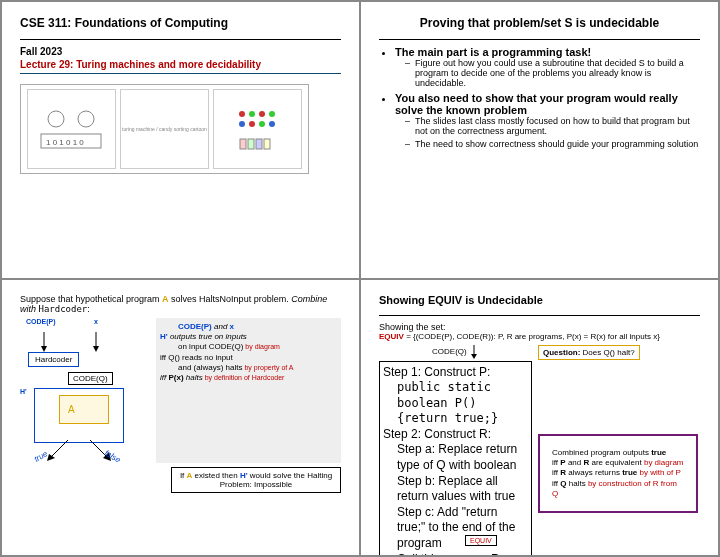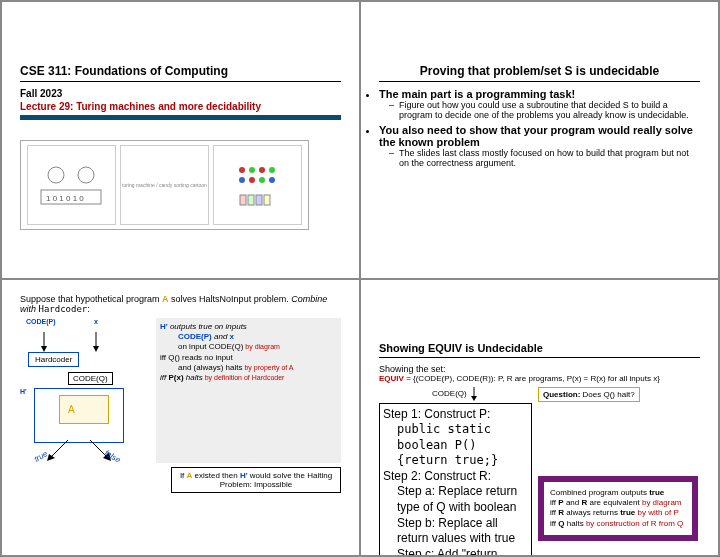--- a/index.html
+++ b/index.html
@@ -1,43 +1,43 @@
 <!DOCTYPE html>
 <html><head>
 <meta charset="utf-8">
 <style>
   * { box-sizing: border-box; margin: 0; padding: 0; }
   body { font-family: Arial, Helvetica, sans-serif; background: #fff; width: 720px; height: 557px; }
   .grid { display: grid; grid-template-columns: 1fr 1fr; grid-template-rows: 1fr 1fr; width: 720px; height: 557px; border: 1px solid #888; }
   .slide { border: 1px solid #888; padding: 14px 18px; overflow: hidden; position: relative; font-size: 9px; }
-  .title { font-weight: bold; border-bottom: 1.5px solid #000; padding-bottom: 3px; margin-bottom: 6px; font-size: 12px; margin-top: 48px; }
+  .title { font-weight: bold; border-bottom: 1.5px solid #000; padding-bottom: 9px; margin-bottom: 6px; font-size: 12px; }
   .subtitle { font-size: 10px; font-weight: bold; margin-top: 4px; }
-  .lecture { font-size: 10px; color: #b00000; font-weight: bold; border-bottom: 5px solid #0c4a6e; padding-bottom: 3px; margin-top:2px;}
-  .placeholder-box { border: 1px solid #aaa; width: 90%; height: 90px; margin-top: 20px; display:flex; align-items:center; justify-content:space-around; padding:4px;}
+  .lecture { font-size: 10px; color: #b00000; font-weight: bold; border-bottom: 1px solid #0c4a6e; padding-bottom: 3px; margin-top:2px;}
+  .placeholder-box { border: 1px solid #aaa; width: 90%; height: 90px; margin-top: 10px; display:flex; align-items:center; justify-content:space-around; padding:4px;}
   .ph-sub { border:1px solid #ccc; flex:1; margin:2px; height:100%; display:flex; align-items:center; justify-content:center; font-size:5px; color:#888; text-align:center;}
-  ul.main { list-style: disc; }
+  ul.main { list-style: disc; margin-left: 16px; }
   ul.main > li { font-size: 11px; font-weight: bold; margin-bottom: 4px; }
   ul.sub { list-style: none; margin-left: 10px; }
   ul.sub > li { font-size: 9px; font-weight: normal; margin-bottom: 3px; position:relative; padding-left:10px;}
   ul.sub > li:before { content:"–"; position:absolute; left:0; }
   .s3-body { font-size: 9px; }
   .s3-body .A { color: #d9a400; font-weight:bold;}
   .s3-body .Hp { color: #0044cc; font-weight:bold;}
   .s3-body .red { color: #c00000; }
   .s3-body .codep { color: #0044cc; font-weight:bold;}
   .s3-left { display:flex; gap:6px; margin-top:4px;}
   .diagram3 { width: 130px; height: 145px; position:relative; font-size:7px;}
   .props { background:#eee; padding:4px; font-size:8px; line-height:1.3; flex:1;}
   .props .red { color:#c00000; font-size:7px;}
   .halt-box { border:1px solid #000; padding:3px; font-size:8px; margin-top:4px; text-align:center; width:170px; float:right;}
   .s4-body { font-size:8px;}
   .s4-body .red { color:#c00000;}
   .qbox { border:1px solid #d9a400; padding:2px 4px; display:inline-block; font-size:8px;}
   .stepbox { border:1px solid #000; padding:3px; font-size:12px; margin-top:2px; line-height:1.3;}
-  .combined { border:6px solid #701a75; padding:6px; font-size:8px; line-height:1.3; width:160px;}
+  .combined { border:2px solid #701a75; padding:12px; font-size:8px; line-height:1.3; width:160px;}
   .equiv-box { border:1px solid #000; padding:1px 4px; font-size:7px; color:#c00000; display:inline-block;}
   .ans-box { border:1px solid #000; background:#ddd; padding:1px 4px; font-size:7px; display:inline-block;}
   .hardcoder-box { border:1.5px solid #0044cc; padding:2px 6px; font-size:8px; background:#fff;}
   .codeq-box { border:1px solid #000; padding:1px 4px; font-size:8px; background:#fff;}
   .abox { border:1px solid #d9a400; padding:8px; font-size:10px; color:#d9a400; background:#fff8e0; width:50px; text-align:left;}
 </style>
 </head>
 <body>
 
 <div class="grid">
@@ -81,20 +81,21 @@
       <li>
         <span>The main part is a programming task!</span>
         <ul class="sub">
           <li>Figure out how you could use a subroutine that decided S to build a program to decide one of the problems you already know is undecidable.</li>
         </ul>
       </li>
       <li>
         <span>You also need to show that your program would really solve the known problem</span>
         <ul class="sub">
           <li>The slides last class mostly focused on how to build that program but not on the correctness argument.</li>
+          <li>The need to show correctness should guide your programming solution</li>
         </ul>
       </li>
     </ul>
   </div>
 
   <div class="slide s3-body">
     <div style="font-size:9px; margin-bottom:4px;">
       <span>Suppose that hypothetical program </span><span class="A">A</span><span> solves HaltsNoInput problem.   </span><i>Combine with </i><span style="font-family:monospace">Hardcoder</span>:
     </div>
     <div class="s3-left">
@@ -118,22 +119,22 @@
         <svg width="130" height="30" style="position:absolute; top:120px; left:0">
           <line x1="48" y1="2" x2="30" y2="20" stroke="#000"></line>
             <polygon points="27,23 29,16 35,20" fill="#000"></polygon>
           <line x1="70" y1="2" x2="88" y2="20" stroke="#000"></line>
             <polygon points="91,23 83,20 89,14" fill="#000"></polygon>
         </svg>
         <div style="position:absolute; top:134px; left:14px; color:#0044cc; font-style:italic; transform:rotate(-30deg); font-size:8px;">true</div>
         <div style="position:absolute; top:134px; left:84px; color:#0044cc; font-style:italic; transform:rotate(30deg); font-size:8px;">false</div>
       </div>
       <div class="props">
+        <div style="margin-left:18px;"><span class="codep">CODE(P)</span><i> and </i><span class="codep">x</span></div>
         <div><span class="Hp">H'</span><i> outputs true on inputs</i></div>
-        <div style="margin-left:18px;"><span class="codep">CODE(P)</span><i> and </i><span class="codep">x</span></div>
         <div style="margin-left:18px;"><span>on input CODE(Q)</span><span class="red"> by diagram</span></div>
         <div>iff Q() reads no input</div>
         <div style="margin-left:18px;"><span>and (always) halts</span><span class="red"> by property of A</span></div>
         <div><i>iff </i><b>P(x)</b><i> halts</i><span class="red"> by definition of Hardcoder</span></div>
       </div>
     </div>
     <div class="halt-box">
       <span>If </span><span class="A">A</span><span> existed then </span><span class="Hp">H'</span><span> would solve the Halting Problem:   Impossible</span>
     </div>
   </div>

